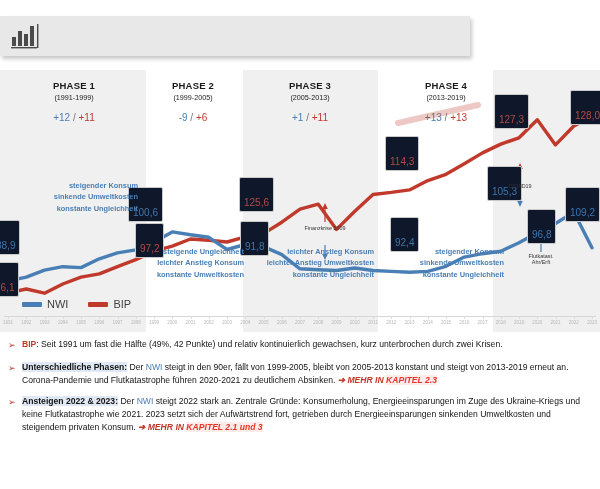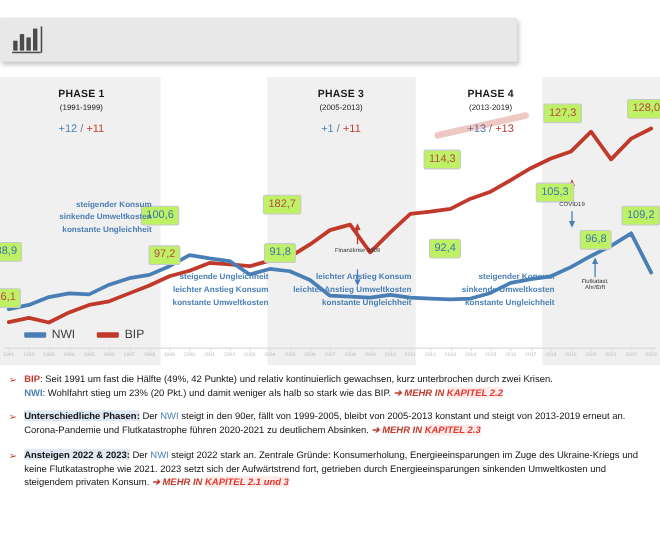--- a/index.html
+++ b/index.html
@@ -35,22 +35,22 @@
   .phase-delta{font-size:10px;margin-top:10px;color:#c0392b;}
   .phase-delta .nwi{color:#4a7fb5;}
   .phase-delta .sep{color:#777;}
   
   .phase-desc{
     position:absolute;text-align:right;font-size:7.4px;
     color:#4a7fb5;font-weight:bold;line-height:1.55;
   }
   
   .callout{
-    position:absolute;background:#bef264;border:1px solid #c9c9c9;
-    border-radius:2px;padding:2px 4px 2px 4px;font-size:10px;
+    position:absolute;background:#0f172a;border:1px solid #c9c9c9;
+    border-radius:2px;padding:19px 4px 2px 4px;font-size:10px;
     line-height:1.15;white-space:nowrap;
   }
   .callout.nwi{color:#3d76ad;}
   .callout.bip{color:#b34a45;}
   
   .event{position:absolute;text-align:center;font-size:5.4px;color:#333;white-space:nowrap;}
   
   #legend{position:absolute;left:22px;top:228px;display:flex;gap:20px;align-items:center;}
   .lg-item{display:flex;align-items:center;gap:5px;}
   .lg-swatch{width:20px;height:5px;border-radius:1px;}
@@ -96,20 +96,27 @@
 
   <div class="band" style="left:0px;width:146px;"></div>
   <div class="band" style="left:243px;width:135px;"></div>
   <div class="band" style="left:493px;width:107px;"></div>
 
   <div class="phase-head" style="left:26px;top:10px;width:96px;">
     <div class="phase-name">PHASE 1</div>
     <div class="phase-years">(1991-1999)</div>
     <div class="phase-delta">
       <span class="nwi">+12</span><span class="sep"> / </span><span>+11</span>
+    </div>
+  </div>
+  <div class="phase-head" style="left:150px;top:10px;width:86px;">
+    <div class="phase-name">PHASE 2</div>
+    <div class="phase-years">(1999-2005)</div>
+    <div class="phase-delta">
+      <span class="nwi">-9</span><span class="sep"> / </span><span>+6</span>
     </div>
   </div>
   <div class="phase-head" style="left:258px;top:10px;width:104px;">
     <div class="phase-name">PHASE 3</div>
     <div class="phase-years">(2005-2013)</div>
     <div class="phase-delta">
       <span class="nwi">+1</span><span class="sep"> / </span><span>+11</span>
     </div>
   </div>
   <div class="phase-head" style="left:398px;top:10px;width:96px;">
@@ -141,21 +148,21 @@
     <g>
       <line x1="541" y1="168" x2="541" y2="182" stroke="#4a7fb5" stroke-width="1.2"></line>
       <polygon points="541,164 538.2,170 543.8,170" fill="#4a7fb5"></polygon>
     </g>
   </svg>
 
   <div class="callout nwi" style="left:-9px;top:150px;">88,9</div>
   <div class="callout bip" style="left:-10px;top:192px;">86,1</div>
   <div class="callout nwi" style="left:128px;top:117px;">100,6</div>
   <div class="callout bip" style="left:135px;top:153px;">97,2</div>
-  <div class="callout bip" style="left:239px;top:107px;">182,7</div>
+  <div class="callout bip" style="left:239px;top:107px;">125,6</div>
   <div class="callout nwi" style="left:240px;top:151px;">91,8</div>
   <div class="callout bip" style="left:385px;top:66px;">114,3</div>
   <div class="callout nwi" style="left:390px;top:147px;">92,4</div>
   <div class="callout bip" style="left:494px;top:24px;">127,3</div>
   <div class="callout nwi" style="left:487px;top:96px;">105,3</div>
   <div class="callout nwi" style="left:527px;top:139px;">96,8</div>
   <div class="callout nwi" style="left:565px;top:117px;">109,2</div>
   <div class="callout bip" style="left:570px;top:20px;">128,0</div>
 
   <div class="event" style="left:325px;top:155px;transform:translateX(-50%);">Finanzkrise 2009</div>
@@ -271,23 +278,20 @@
 </div>
 
 <div id="bullets">
 
   <div class="bullet">
     <div class="bullet-marker">➢</div>
     <div class="bullet-body">
       <div>
         <span class="red b">BIP</span><span>: Seit 1991 um fast die Hälfte (49%, 42 Punkte) und relativ kontinuierlich gewachsen, kurz unterbrochen durch zwei Krisen.</span>
       </div>
-      <div>
-        <span class="blue b">NWI</span><span>: Wohlfahrt stieg um 23% (20 Pkt.) und damit weniger als halb so stark wie das BIP. </span><span class="ref">➔ </span><span class="ref">MEHR IN </span><span class="ref-red">KAPITEL 2.2</span>
-      </div>
     </div>
   </div>
 
   <div class="bullet">
     <div class="bullet-marker">➢</div>
     <div class="bullet-body">
       <span class="hl b">Unterschiedliche Phasen:</span><span> Der </span><span class="blue">NWI</span><span> steigt in den 90er, fällt von 1999-2005, bleibt von 2005-2013 konstant und steigt von 2013-2019 erneut an. Corona-Pandemie und Flutkatastrophe führen 2020-2021 zu deutlichem Absinken. </span><span class="ref">➔ </span><span class="ref">MEHR IN </span><span class="ref-red">KAPITEL 2.3</span>
     </div>
   </div>
 

